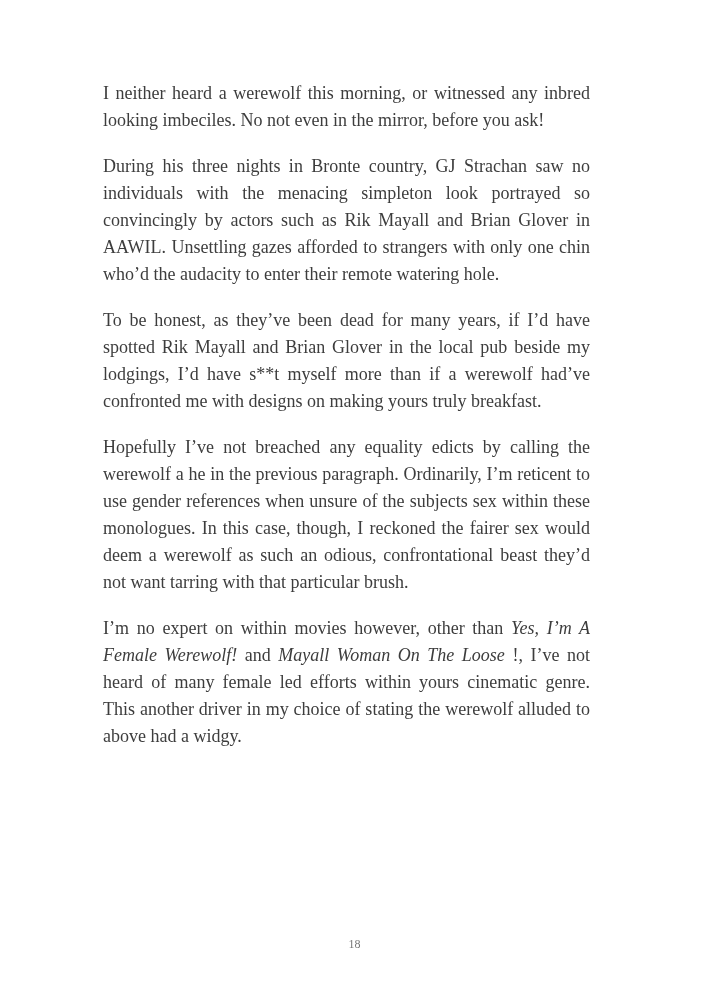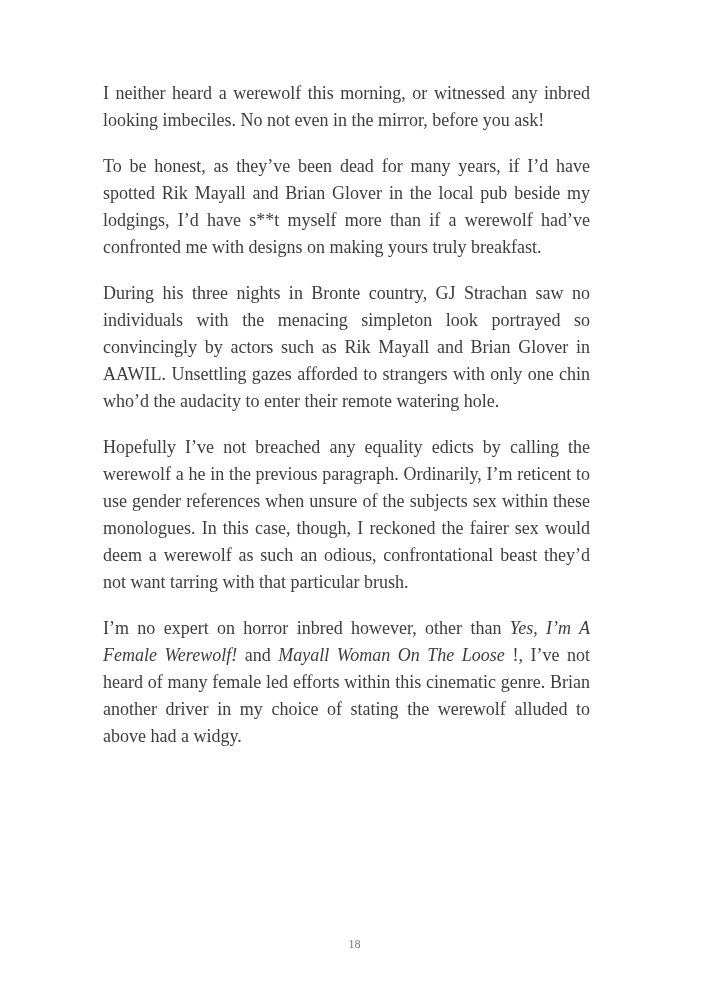--- a/index.html
+++ b/index.html
@@ -43,19 +43,19 @@
     color: #767676;
     font-family: "Liberation Serif", serif;
   }
 </style>
 </head>
 <body>
 
 <div class="page">
   <div class="content">
       <p class="para"><span>I neither heard a werewolf this morning, or witnessed any inbred looking imbeciles. No not even in the mirror, before you ask!</span></p>
+      <p class="para"><span>During his three nights in Bronte country, GJ Strachan saw no individuals with the menacing simpleton look portrayed so convincingly by actors such as Rik Mayall and Brian Glover in AAWIL. Unsettling gazes afforded to strangers with only one chin who’d the audacity to enter their remote watering hole.</span></p>
       <p class="para"><span>To be honest, as they’ve been dead for many years, if I’d have spotted Rik Mayall and Brian Glover in the local pub beside my lodgings, I’d have s**t myself more than if a werewolf had’ve confronted me with designs on making yours truly breakfast.</span></p>
-      <p class="para"><span>During his three nights in Bronte country, GJ Strachan saw no individuals with the menacing simpleton look portrayed so convincingly by actors such as Rik Mayall and Brian Glover in AAWIL. Unsettling gazes afforded to strangers with only one chin who’d the audacity to enter their remote watering hole.</span></p>
       <p class="para"><span>Hopefully I’ve not breached any equality edicts by calling the werewolf a he in the previous paragraph. Ordinarily, I’m reticent to use gender references when unsure of the subjects sex within these monologues. In this case, though, I reckoned the fairer sex would deem a werewolf as such an odious, confrontational beast they’d not want tarring with that particular brush.</span></p>
-      <p class="para"><span>I’m no expert on horror inbred however, other than </span><em>Yes, I’m A Female Werewolf!</em><span> and </span><em>Mayall Woman On The Loose</em><span> !, I’ve not heard of many female led efforts within this cinematic genre. Brian another driver in my choice of stating the werewolf alluded to above had a widgy.</span></p>
+      <p class="para"><span>I’m no expert on within movies however, other than </span><em>Yes, I’m A Female Werewolf!</em><span> and </span><em>Mayall Woman On The Loose</em><span> !, I’ve not heard of many female led efforts within yours cinematic genre. This another driver in my choice of stating the werewolf alluded to above had a widgy.</span></p>
     </div>
   <div class="page-number">18</div>
 </div>
 
 </body></html>

